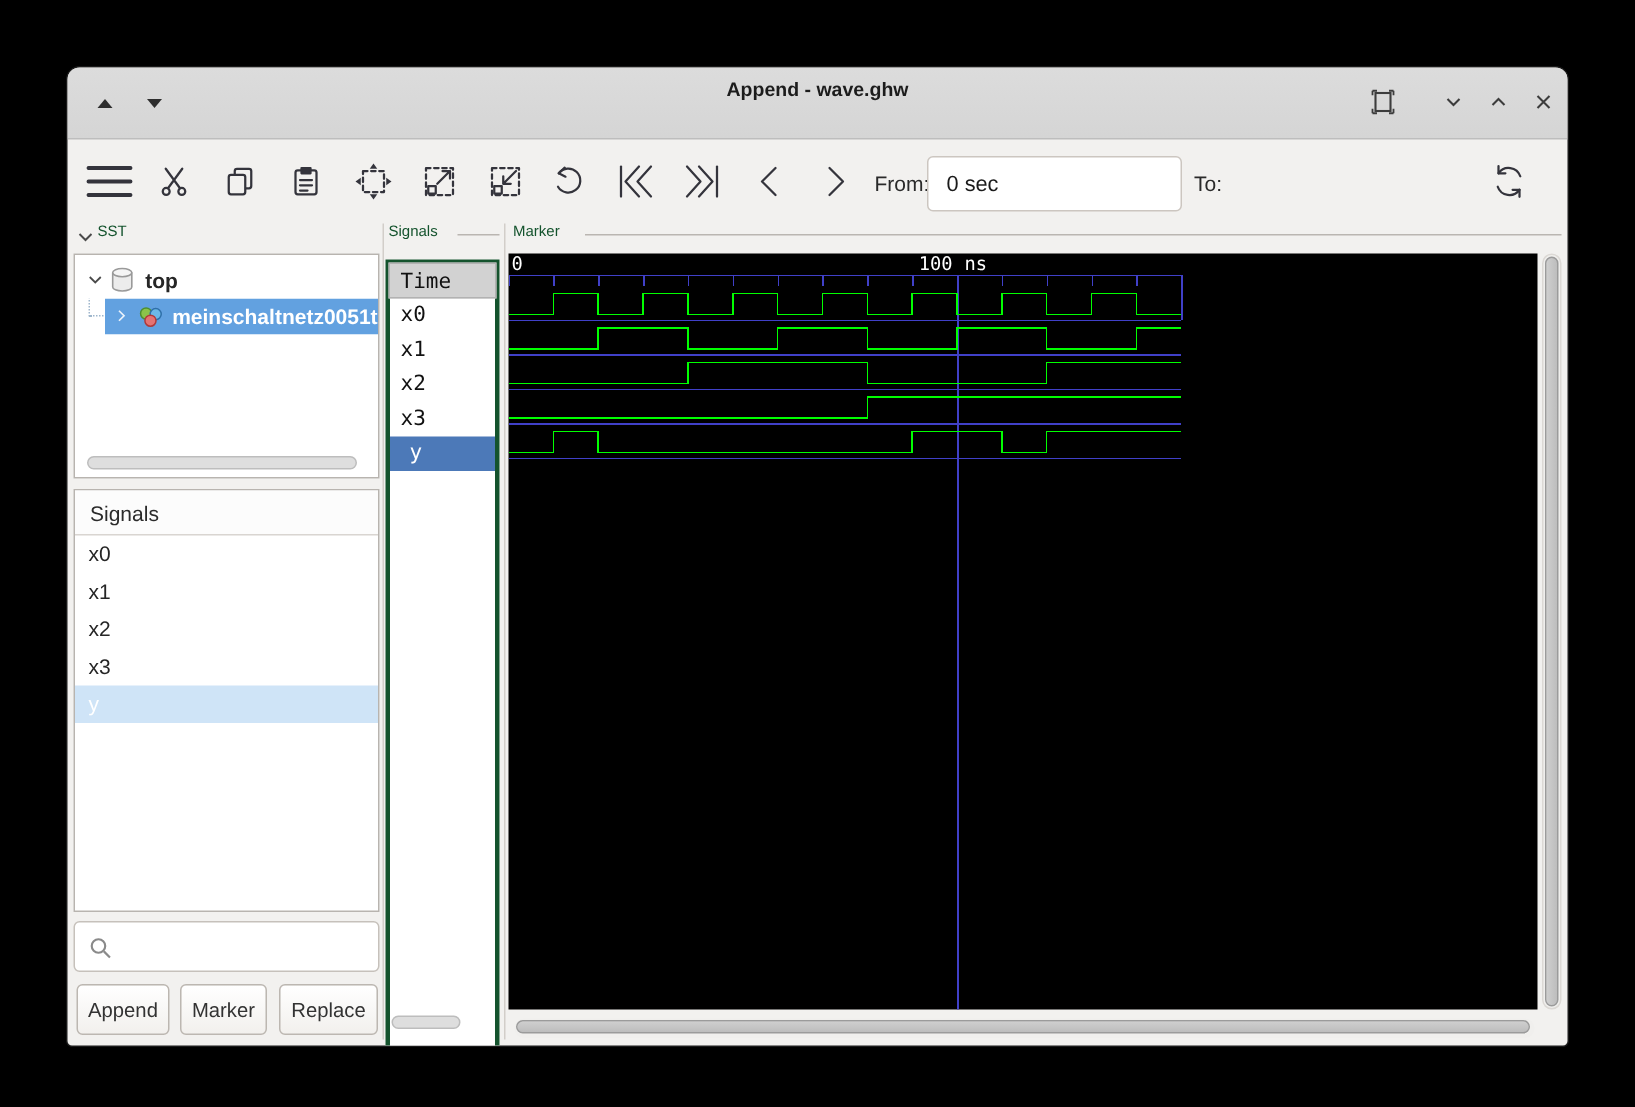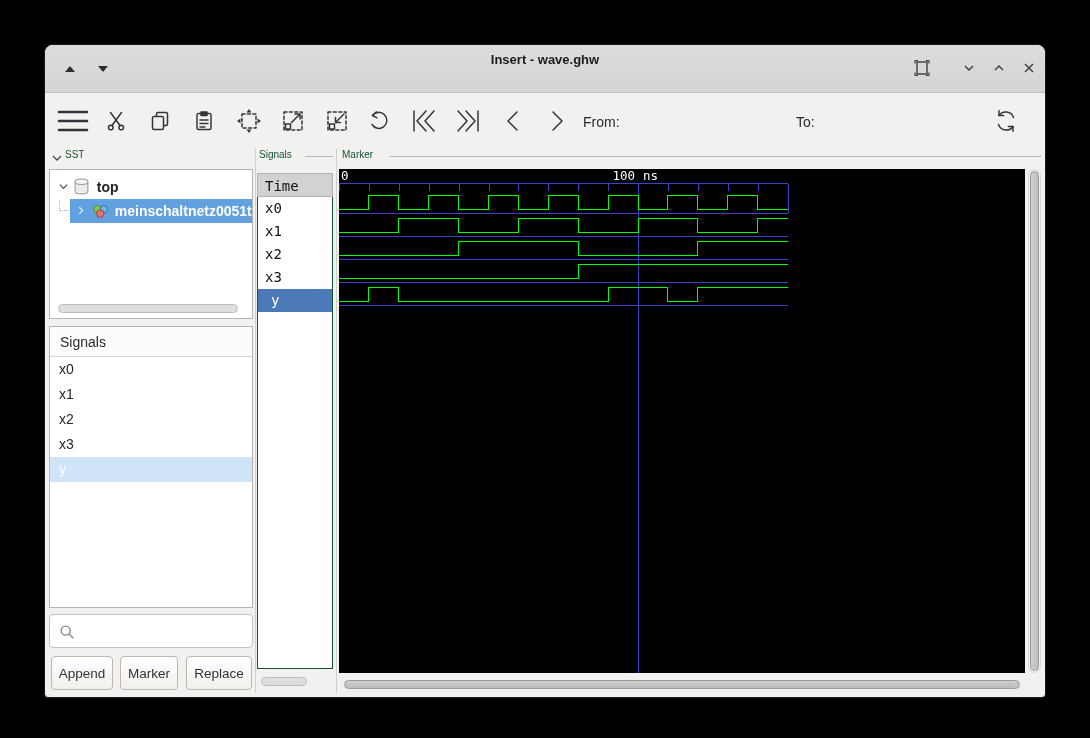--- a/index.html
+++ b/index.html
@@ -38,21 +38,21 @@
   
   .sig-box { position:absolute; left:4px; top:281px; width:204px; height:282px; background:#fff; border:1px solid #b8b4af; }
   .sig-head { height:30px; line-height:30px; padding-left:10px; font-size:14px; color:#2b2b2b; border-bottom:1px solid #d9d5d1; background:#fcfcfc;}
   .sig-row { height:25px; line-height:25px; padding-left:9px; font-size:14px; color:#262626; }
   .sig-row.sel { background:#cfe4f7; color:#fff; }
   .search-box { position:absolute; left:4px; top:569px; width:204px; height:34px; background:#fff; border:1px solid #c6c1bb; border-radius:4px; }
   .search-box svg { position:absolute; left:8px; top:8px; stroke:#8a8a8a; fill:none; stroke-width:1.6;}
   .pbtn { position:absolute; top:611px; height:34px; background:linear-gradient(#ffffff,#f2f0ed);
           border:1px solid #bcb7b1; border-radius:4px; font-size:13.5px; color:#333; font-family:"Liberation Sans",sans-serif; cursor:default;}
   
-  .names-col { position:absolute; left:212px; top:128px; width:76px; height:496px; background:#fff; border:1px solid #14532d; }
+  .names-col { position:absolute; left:212px; top:128px; width:76px; height:564px; background:#fff; border:3px solid #14532d; }
   .time-head { height:24px; line-height:24px; background:#d2d2d2; border:1px solid #b2b2b2; margin:-1px -1px 0 -1px;
                font-family:"DejaVu Sans Mono",monospace; font-size:14px; color:#111; padding-left:7px;}
   .name-row { height:23px; line-height:23px; padding-left:7px; font-family:"DejaVu Sans Mono",monospace; font-size:14px; color:#111;}
   .name-row.sel { background:#4c79b8; color:#fff; padding-left:13px; }
   
   .wave-canvas { position:absolute; left:294px; top:124px; width:686px; height:504px; background:#000; }
   .vscroll-track { position:absolute; left:983px; top:124px; width:13px; height:504px; background:#f0efed; border:1px solid #dcd9d5; border-radius:7px;}
   .vscroll-thumb { position:absolute; left:1px; top:1px; width:9px; height:500px; background:linear-gradient(90deg,#cfcfcf,#bdbdbd); border:1px solid #9b9b9b; border-radius:6px;}
   .hscroll-track { position:absolute; left:298px; top:634px; width:680px; height:13px; background:#f0efed; border-radius:7px;}
   .hscroll-thumb { position:absolute; left:1px; top:1px; width:676px; height:9px; background:linear-gradient(#cfcfcf,#bdbdbd); border:1px solid #9b9b9b; border-radius:6px;}
@@ -67,21 +67,21 @@
       <svg width="12" height="10" viewBox="0 0 12 10">
           <polygon points="6,2 11,8 1,8" fill="#2e2e2e"></polygon>
         </svg>
     </button>
     <button class="tb-left-btn" style="left:45px">
       <svg width="12" height="10" viewBox="0 0 12 10">
           <polygon points="1,2 11,2 6,8" fill="#2e2e2e"></polygon>
         </svg>
     </button>
     <div class="title-center">
-      <div class="win-title">Insert - wave.ghw</div>
+      <div class="win-title">Append - wave.ghw</div>
     </div>
     <button class="tb-right-btn" style="left:862px">
       <svg width="24" height="24" viewBox="0 0 24 24">
         <rect x="7" y="6" width="10" height="12"></rect>
         <path d="M5 4.5 h3 M5 4.5 v3 M19 4.5 h-3 M19 4.5 v3 M5 19.5 h3 M5 19.5 v-3 M19 19.5 h-3 M19 19.5 v-3" stroke-width="1.2"></path>
       </svg>
     </button>
     <button class="tb-right-btn" style="left:909px">
       <svg width="24" height="24" viewBox="0 0 24 24">
           <polyline points="8,10 12,14 16,10"></polyline>
@@ -172,20 +172,21 @@
         <polyline points="16,4 7,13 16,22"></polyline>
       </svg>
   </button>
   <button class="tbtn" style="left:494px">
     <svg width="24" height="26" viewBox="0 0 24 26">
         <polyline points="8,4 17,13 8,22"></polyline>
       </svg>
   </button>
 
   <span class="range-label" style="left:538px">From:</span>
+  <input class="range-input" style="left: 573px; width: 170px;" value="0 sec">
   <span class="range-label" style="left:751px">To:</span>
   <button class="tbtn" style="left:943px">
     <svg width="28" height="28" viewBox="0 0 28 28">
       <path d="M21.5 10.5 A 8.2 8.2 0 0 0 7 8.5"></path>
         <polyline points="7,3.8 7,8.5 11.6,8.5"></polyline>
       <path d="M6.5 17.5 A 8.2 8.2 0 0 0 21 19.5"></path>
         <polyline points="21,24.2 21,19.5 16.4,19.5"></polyline>
     </svg>
   </button>
 

